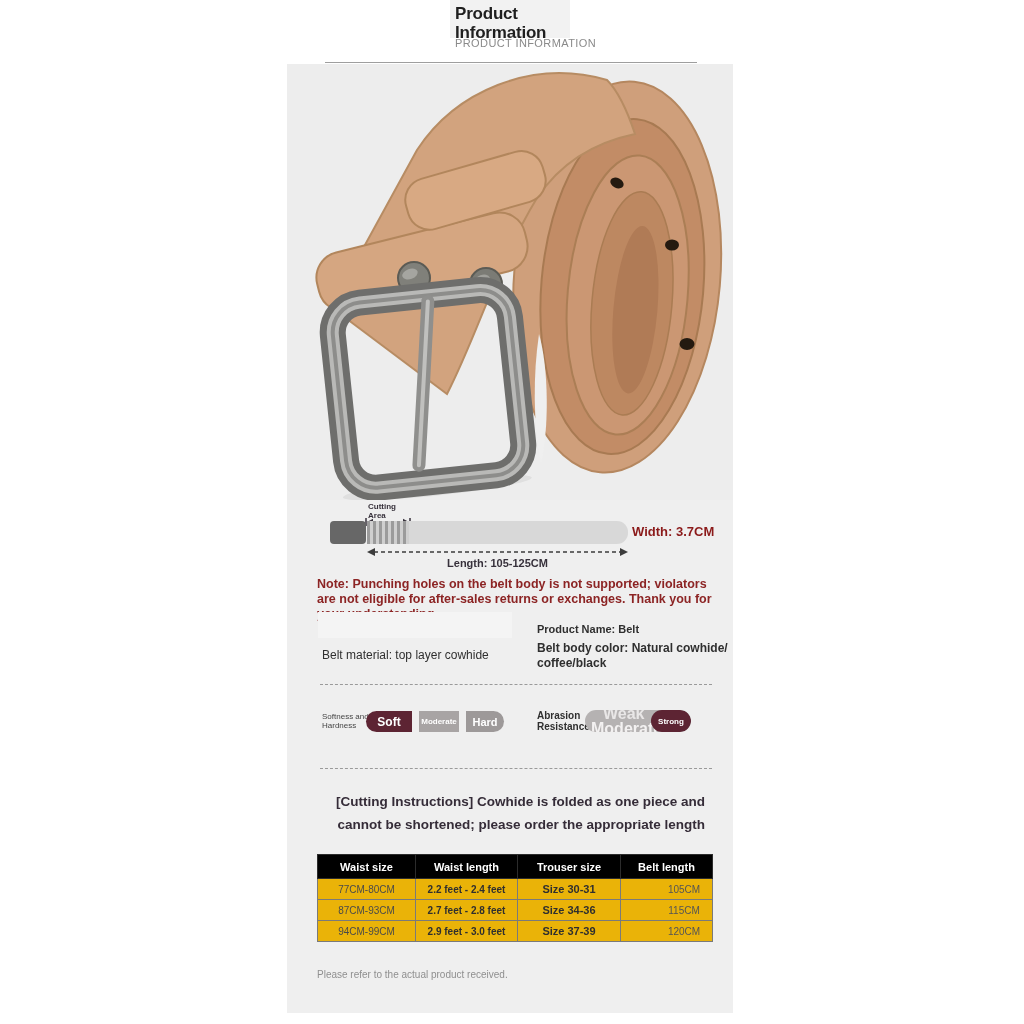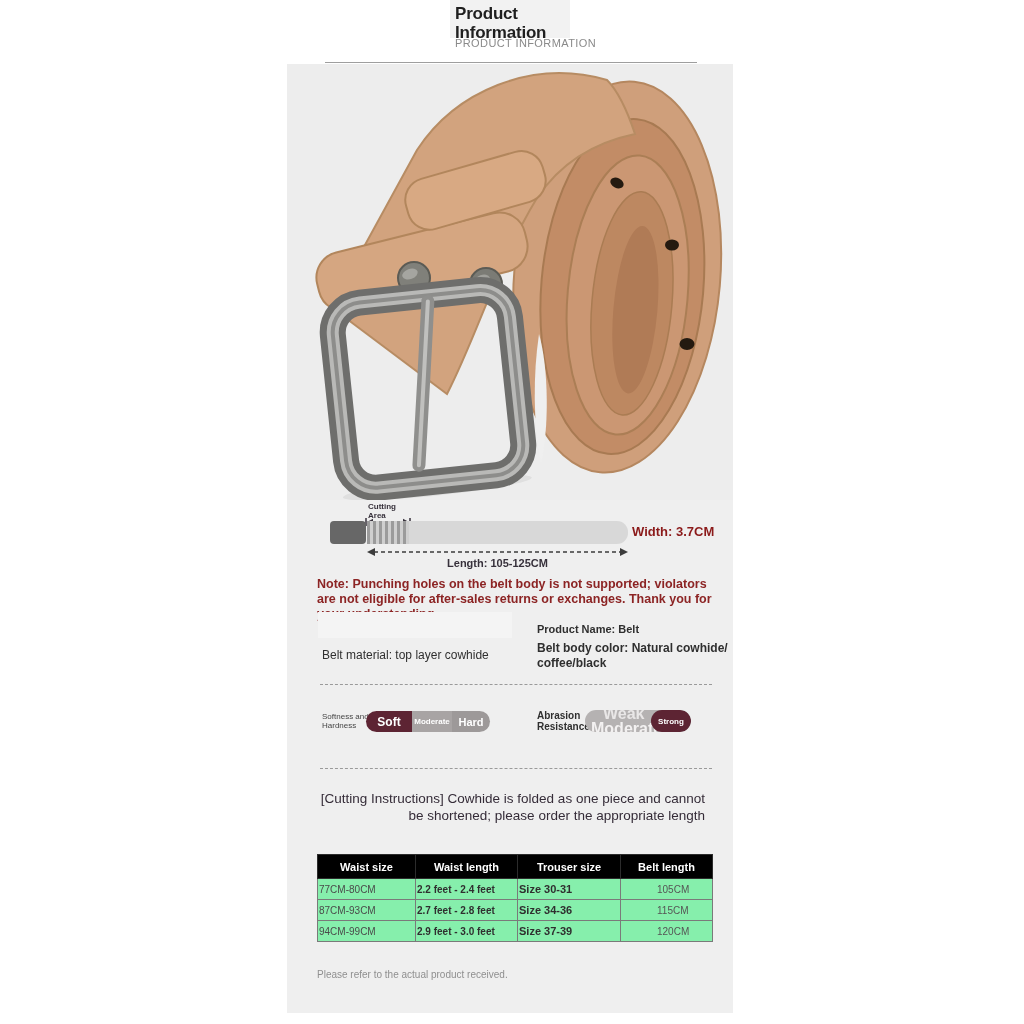--- a/index.html
+++ b/index.html
@@ -41,44 +41,44 @@
   
   .blur-box{left:318px;top:612px;width:194px;height:26px;background:#f4f4f4;}
   .spec-name{left:537px;top:623px;font-size:11px;font-weight:bold;color:#2f2f2f;}
   .spec-material{left:322px;top:648px;font-size:12px;font-weight:normal;color:#2f2f2f;}
   .spec-color{left:537px;top:641px;font-size:12px;font-weight:bold;color:#2f2f2f;line-height:15px;}
   .divider{width:392px;border-top:1px dashed #9a9a9a;height:0;}
   .div1{left:320px;top:684px;} .div2{left:320px;top:768px;}
 
   
   .soft-label{left:322px;top:712px;width:54px;font-size:8px;color:#454545;line-height:9px;}
-  .soft-pill{left:366px;top:711px;height:21px;display:flex;gap:0;}
+  .soft-pill{left:366px;top:711px;height:21px;display:flex;gap:7px;}
   .seg{display:flex;align-items:center;justify-content:center;color:#fff;font-weight:bold;}
   .seg-soft{width:46px;background:#5d2433;border-radius:11px 0 0 11px;font-size:12px;}
   .seg-mod{width:40px;background:#a8a4a4;font-size:8px;}
   .seg-hard{width:38px;background:#9d9999;border-radius:0 11px 11px 0;font-size:11px;}
   .abr-label{left:537px;top:710px;width:56px;font-size:10px;font-weight:bold;
              color:#2f2f2f;line-height:11px;}
   .abr-pill{left:585px;top:710px;width:106px;height:22px;background:#b5b2b2;
             border-radius:11px;overflow:hidden;}
   .abr-weak{position:absolute;left:18px;top:-5px;font-size:16px;font-weight:bold;color:#e9e7e7;}
   .abr-modr{position:absolute;left:6px;bottom:-6px;font-size:16px;font-weight:bold;color:#f3f1f1;}
   .abr-strong{position:absolute;right:0;top:0;width:40px;height:22px;background:#5d2433;
       border-radius:11px;display:flex;align-items:center;justify-content:center;
       color:#fff;font-size:8px;font-weight:bold;}
 
   
   .instructions{left:317px;top:790px;width:388px;text-align:right;font-size:13.5px;
-                font-weight:normal;color:#352c38;line-height:17px;}
+                font-weight:bold;color:#352c38;line-height:23px;}
 
   
   .size-table{left:317px;top:854px;width:395px;border-collapse:collapse;table-layout:fixed;}
   .size-table th{background:#000000;color:#ffffff;font-size:11px;font-weight:bold;
                  height:21px;border:1px solid #2c2c2c;}
-  .size-table td{background:#86efac;height:18px;text-align:left;vertical-align:middle;
+  .size-table td{background:#eab308;height:18px;text-align:center;vertical-align:middle;
                  border:1px solid #7a7a7a;font-size:10px;}
   .size-table td.c1{color:#4a4a4a;}
   .size-table td.c2{font-weight:bold;color:#2f2f2f;}
   .size-table tr.chi td.c2{font-size:11.5px;}
   .size-table td.c3{font-weight:bold;color:#2f2f2f;font-size:11px;}
   .size-table tr.yards td.c3{font-size:10px;}
   .size-table td.c4{color:#555555;padding-left:36px;}
 
   
   .footer-note{left:317px;top:968px;font-size:10px;color:#8f8f8f;line-height:13px;}

